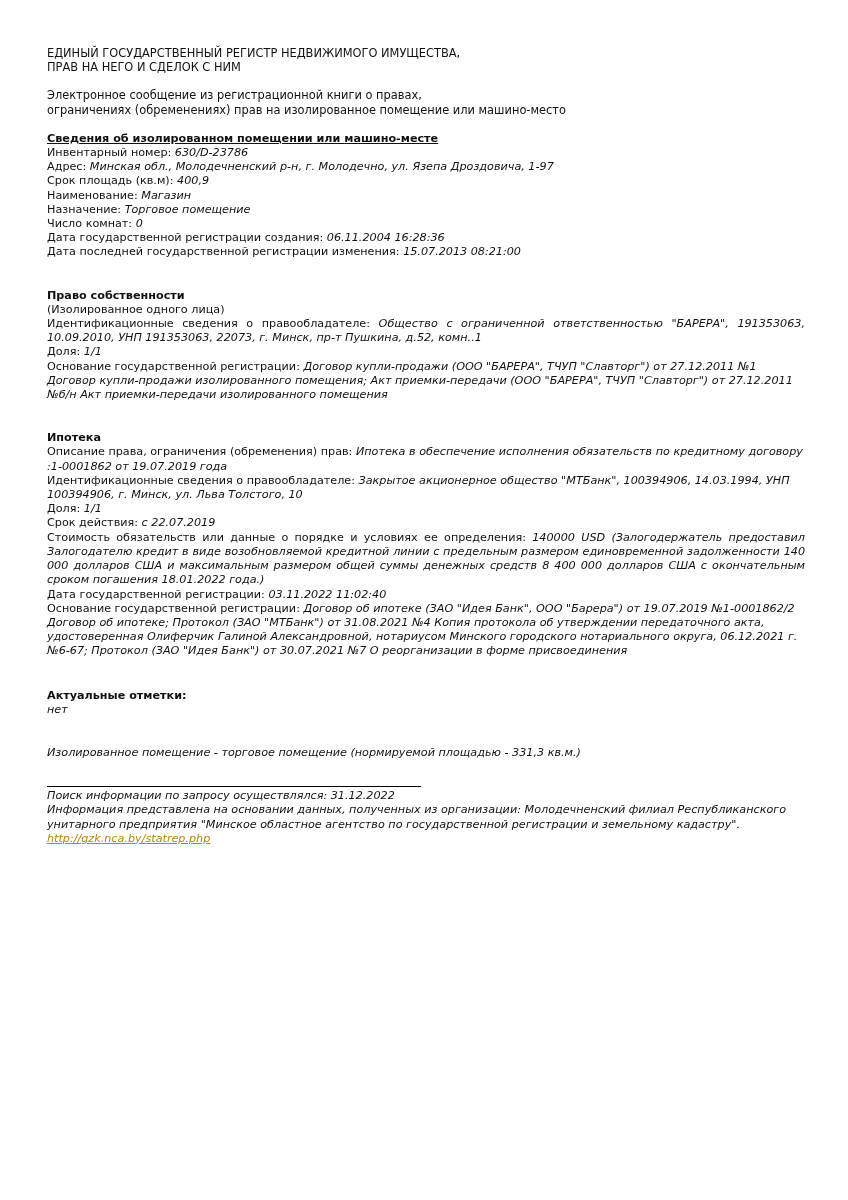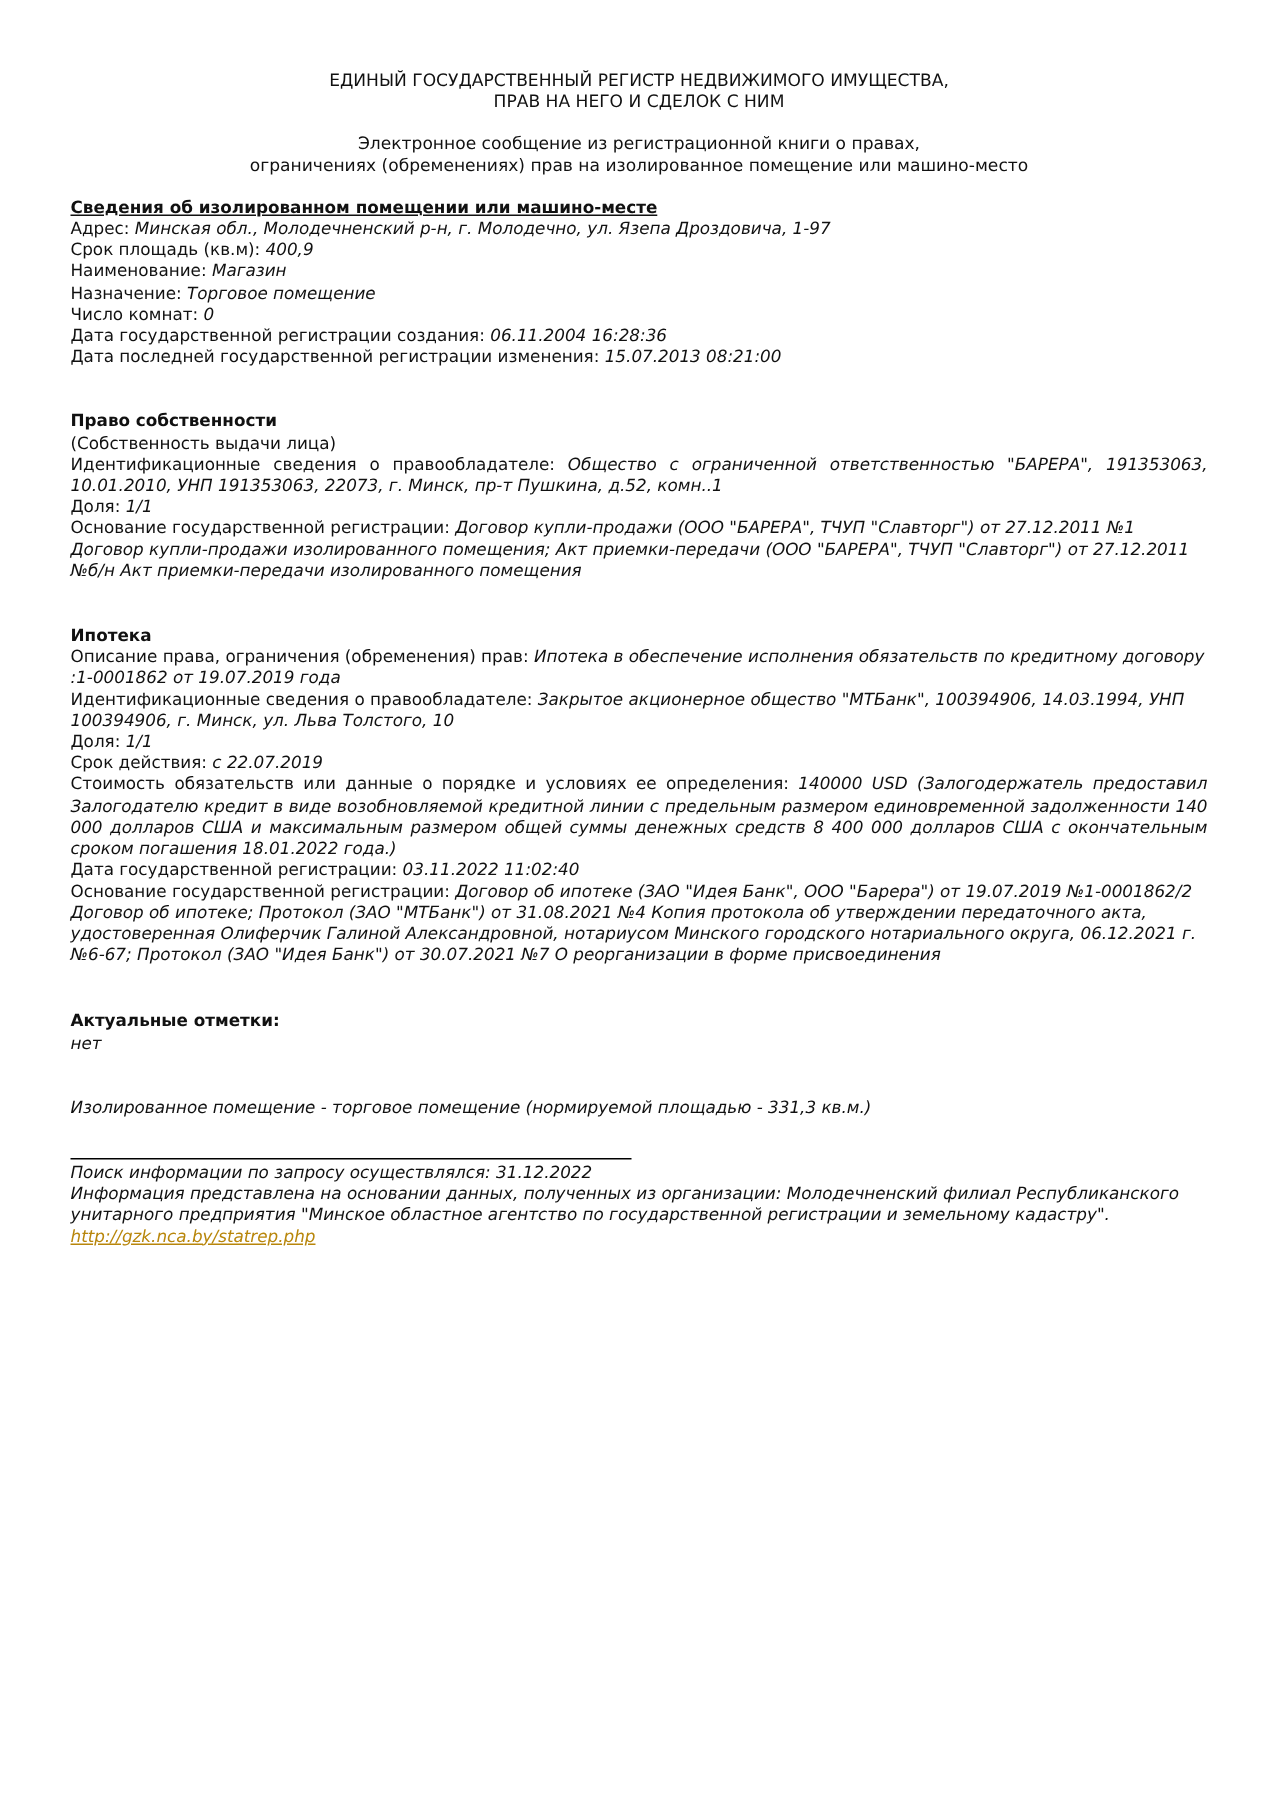--- a/index.html
+++ b/index.html
@@ -1,19 +1,19 @@
 <!DOCTYPE html>
 <html><head>
 <meta charset="utf-8">
 <style>
   html, body { margin: 0; padding: 0; background: #ffffff; }
   body { width: 848px; height: 1200px; position: relative; overflow: hidden;
          font-family: "DejaVu Sans", sans-serif; color: #111; font-size: 11.2px; line-height: 14.2px; }
   .page { position: absolute; left: 47px; top: 46px; width: 758px; }
-  .hdr { text-align: center; font-size: 11.4px; line-height: 14.2px; }
+  .hdr { font-size: 11.4px; line-height: 14.2px; }
   .hdr .l { display: block; }
   .hdr-gap { height: 14px; }
   .sec-title { font-weight: bold; }
   .sec-title.u { text-decoration: underline; }
   .row { display: block; }
   .row.j { text-align: justify; }
   i { font-style: italic; }
   .rule { width: 374px; border-top: 1px solid #000; margin-top: 26px; margin-bottom: 2px; }
   .foot { font-style: italic; }
   a.link { color: #b8860b; text-decoration: underline; }
@@ -28,35 +28,36 @@
     <span class="l">ПРАВ НА НЕГО И СДЕЛОК С НИМ</span>
     <div class="hdr-gap"></div>
     <span class="l">Электронное сообщение из регистрационной книги о правах,</span>
     <span class="l">ограничениях (обременениях) прав на изолированное помещение или машино-место</span>
   </div>
 
   <div style="height:15px"></div>
 
   <div>
     <div class="sec-title u">Сведения об изолированном помещении или машино-месте</div>
+    <div class="row"><span>Инвентарный номер: </span><i>630/D-23786</i></div>
     <div class="row"><span>Адрес: </span><i>Минская обл., Молодечненский р-н, г. Молодечно, ул. Язепа Дроздовича, 1-97</i></div>
     <div class="row"><span>Срок площадь (кв.м): </span><i>400,9</i></div>
     <div class="row"><span>Наименование: </span><i>Магазин</i></div>
     <div class="row"><span>Назначение: </span><i>Торговое помещение</i></div>
     <div class="row"><span>Число комнат: </span><i>0</i></div>
     <div class="row"><span>Дата государственной регистрации создания: </span><i>06.11.2004 16:28:36</i></div>
     <div class="row"><span>Дата последней государственной регистрации изменения: </span><i>15.07.2013 08:21:00</i></div>
   </div>
 
   <div style="height:29px"></div>
 
   <div>
     <div class="sec-title">Право собственности</div>
-    <div class="row">(Собственность выдачи лица)</div>
-    <div class="row j"><span>Идентификационные сведения о правообладателе: </span><i>Общество с ограниченной ответственностью "БАРЕРА", 191353063, 10.01.2010, УНП 191353063, 22073, г. Минск, пр-т Пушкина, д.52, комн..1</i></div>
+    <div class="row">(Изолированное одного лица)</div>
+    <div class="row j"><span>Идентификационные сведения о правообладателе: </span><i>Общество с ограниченной ответственностью "БАРЕРА", 191353063, 10.09.2010, УНП 191353063, 22073, г. Минск, пр-т Пушкина, д.52, комн..1</i></div>
     <div class="row"><span>Доля: </span><i>1/1</i></div>
     <div class="row"><span>Основание государственной регистрации: </span><i>Договор купли-продажи (ООО "БАРЕРА", ТЧУП "Славторг") от 27.12.2011 №1 Договор купли-продажи изолированного помещения; Акт приемки-передачи (ООО "БАРЕРА", ТЧУП "Славторг") от 27.12.2011 №б/н Акт приемки-передачи изолированного помещения</i></div>
   </div>
 
   <div style="height:29px"></div>
 
   <div>
     <div class="sec-title">Ипотека</div>
     <div class="row"><span>Описание права, ограничения (обременения) прав: </span><i>Ипотека в обеспечение исполнения обязательств по кредитному договору :1-0001862 от 19.07.2019 года</i></div>
     <div class="row"><span>Идентификационные сведения о правообладателе: </span><i>Закрытое акционерное общество "МТБанк", 100394906, 14.03.1994, УНП 100394906, г. Минск, ул. Льва Толстого, 10</i></div>

